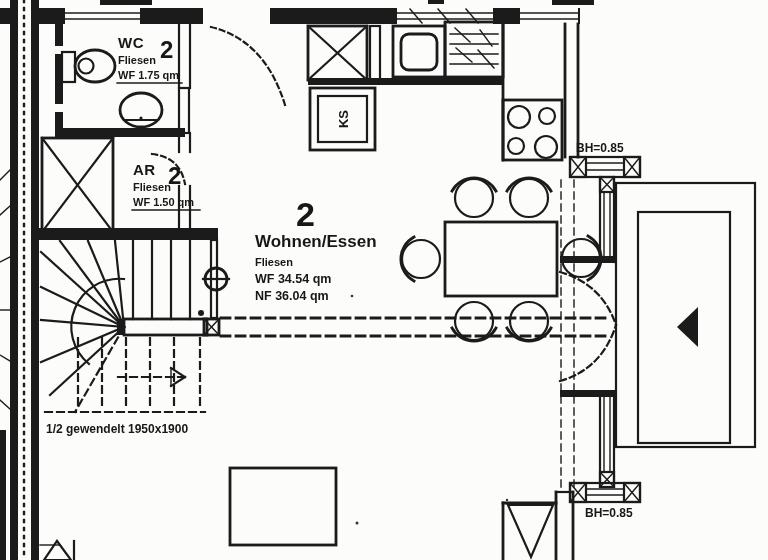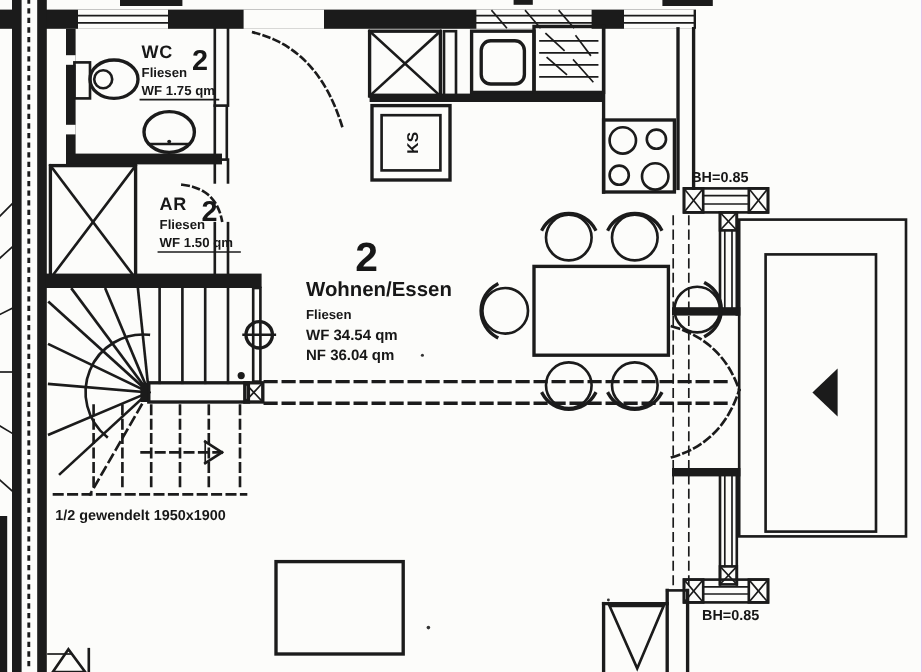--- a/index.html
+++ b/index.html
@@ -1,16 +1,16 @@
 <!DOCTYPE html>
 <html><head>
 <meta charset="utf-8">
 <style>
   html,body{margin:0;padding:0;background:#ffffff;}
-  .canvas{position:relative;width:768px;height:560px;background:#a21caf;overflow:hidden;}
+  .canvas{position:relative;width:768px;height:560px;background:#be185d;overflow:hidden;}
   svg{position:absolute;left:0;top:0;}
   svg text{fill:#171717;font-family:"Liberation Sans","DejaVu Sans",sans-serif;}
   .ink{stroke:#1b1b1b;fill:none;stroke-linecap:square;}
   .w1{stroke-width:1.4;}
   .w2{stroke-width:2.2;}
   .w3{stroke-width:2.8;}
   .dash{stroke-dasharray:7 5;}
   .dot{stroke-dasharray:2 6;}
   .blk{fill:#1b1b1b;stroke:none;}
   .wht{fill:#fcfcfa;stroke:none;}

